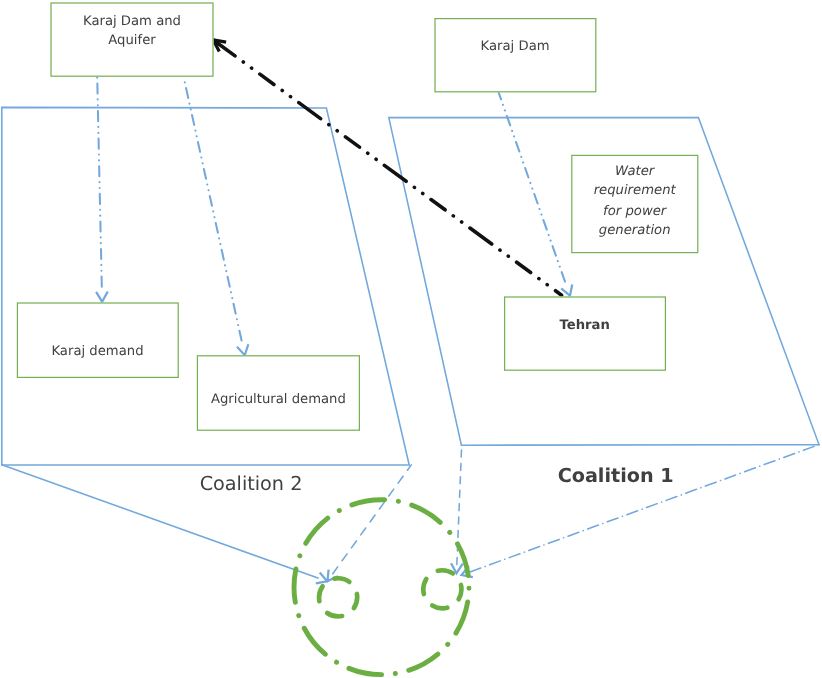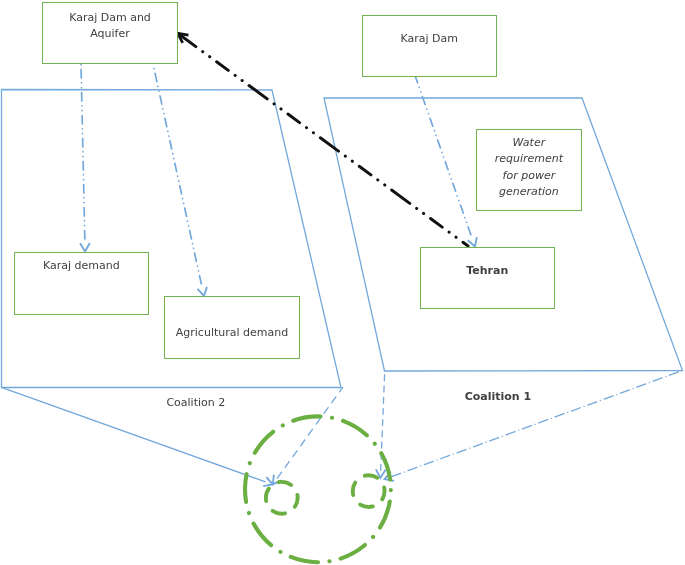--- a/index.html
+++ b/index.html
@@ -6,27 +6,27 @@
   html,body{margin:0;padding:0;}
   body{width:685px;height:565px;background:#ffffff;overflow:hidden;
        font-family:"DejaVu Sans", sans-serif;}
   #stage{position:relative;width:547px;height:565px;}
   svg#canvas{position:absolute;left:0;top:0;width:685px;height:565px;}
   .node{position:absolute;box-sizing:border-box;background:#FFFFFF;
         border:1.3px solid #72B051;
         display:flex;align-items:flex-start;justify-content:center;}
   .node > .node-label{display:block;text-align:center;color:#404040;
                font-size:11px;line-height:16.3px;}
-  .freelabel{position:absolute;color:#404040;font-size:11px;
+  .freelabel{position:absolute;color:#404040;font-size:16px;
              line-height:13px;white-space:nowrap;}
   
   #box-karaj-dam-and-aquifer{left:42px;top:1.5px;width:136px;height:62.5px;padding-top:7.2px;}
   #box-karaj-dam{left:351.5px;top:15px;width:135.5px;height:62px;padding-top:15.3px;margin-left:10px;}
   #box-water-requirement{left:475.8px;top:129px;width:106.2px;height:81.5px;padding-top:5.2px;font-style:italic;}
-  #box-karaj-demand{left:13.5px;top:252px;width:135.5px;height:63px;padding-top:5px;}
+  #box-karaj-demand{left:13.5px;top:252px;width:135.5px;height:63px;padding-top:32px;}
   #box-agricultural-demand{left:164px;top:296px;width:136px;height:63px;padding-top:28px;}
   #box-tehran{left:419.5px;top:246.5px;width:135.5px;height:62.5px;padding-top:15.4px;font-weight:bold;}
   #label-coalition-2{left:166.4px;top:396.2px;}
   #label-coalition-1{left:464.7px;top:390.2px;font-weight:bold;}
 </style>
 </head>
 <body>
 
 <div id="stage">
 

